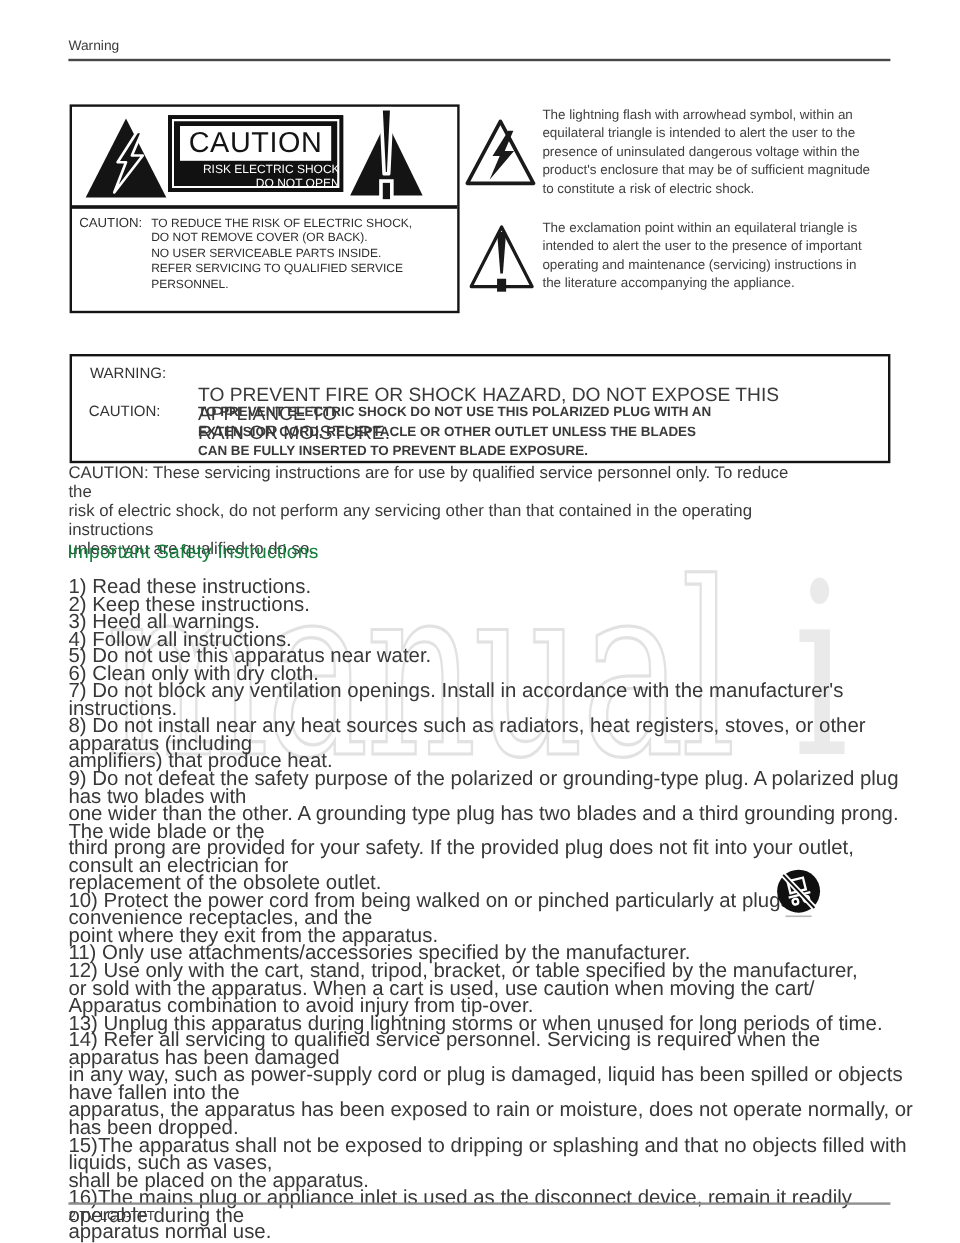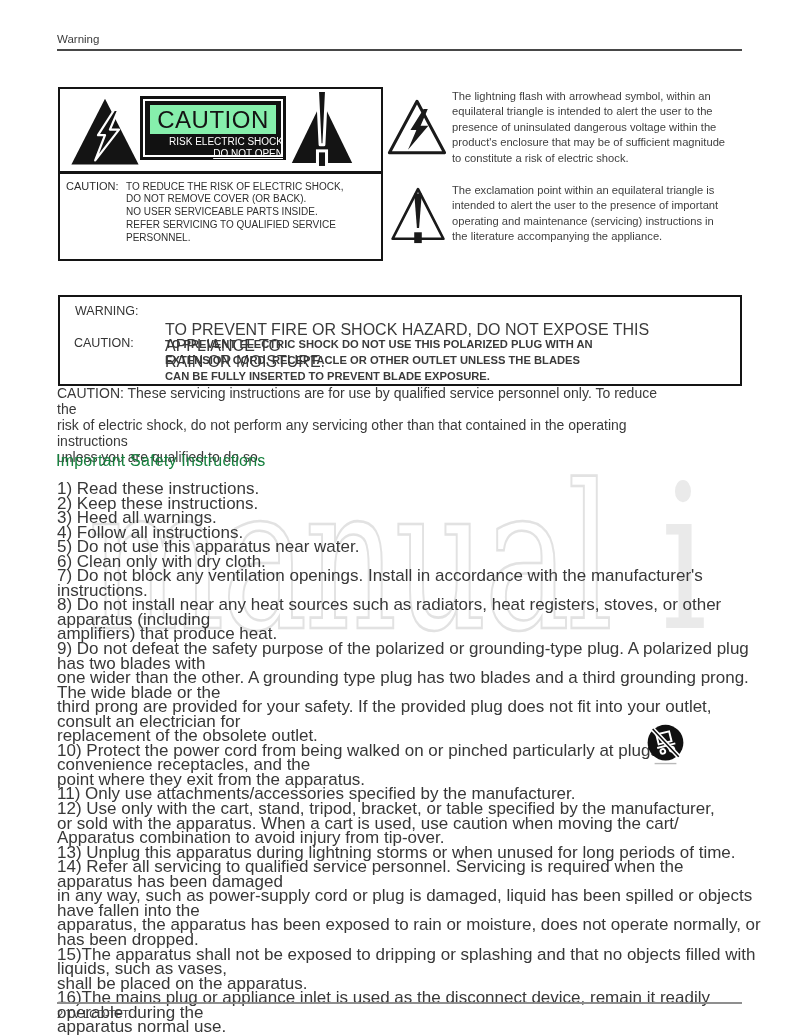--- a/index.html
+++ b/index.html
@@ -13,26 +13,26 @@
   .ftr-line{left:57px;top:1002px;width:685px;height:1.5px;background:#8f8f8f;}
   .ftr-label{left:57px;top:1008px;font-size:11px;color:#3d3d3d;}
   
   .watermark{left:0;top:0;z-index:0;pointer-events:none;}
   .content{position:absolute;inset:0;z-index:1;}
   
   .cau-panel{left:58px;top:87px;width:321px;height:170px;border:2.5px solid #141414;background:#fff;}
   .cau-flash{left:10px;top:5px;}
   .cau-label{left:80px;top:7px;width:146px;height:64px;background:#111;border:3px solid #111;
              box-shadow:inset 0 0 0 2px #fff;box-sizing:border-box;}
-  .cau-label-white{position:absolute;left:7px;right:7px;top:6px;height:29px;background:#86efac;
+  .cau-label-white{position:absolute;left:7px;right:7px;top:6px;height:29px;background:#ffffff;
              display:flex;align-items:center;justify-content:center;}
   .cau-label-title{font-size:24px;color:#141414;letter-spacing:0.5px;}
   .cau-label-sub{position:absolute;left:0;right:0;text-align:right;color:#fff;font-size:10px;}
   .cau-sub1{top:37px;}
-  .cau-sub2{top:49px;text-decoration:underline;}
+  .cau-sub2{top:49px;}
   .cau-excl{left:230px;top:0px;}
   .cau-divider{left:0;right:0;top:82px;height:2.5px;background:#141414;}
   .cau-word{left:6px;top:91px;font-size:11px;color:#2e2e2e;}
   .cau-text{left:66px;top:91.5px;font-size:10px;line-height:12.9px;color:#2e2e2e;}
   
   .note1-icon{left:387px;top:89px;}
   .note1-text{left:452px;top:89px;width:312px;font-size:11.2px;line-height:15.4px;color:#3f3f3f;}
   .note2-icon{left:391px;top:177px;}
   .note2-text{left:452px;top:183px;width:312px;font-size:11.2px;line-height:15.4px;color:#3f3f3f;}
   

